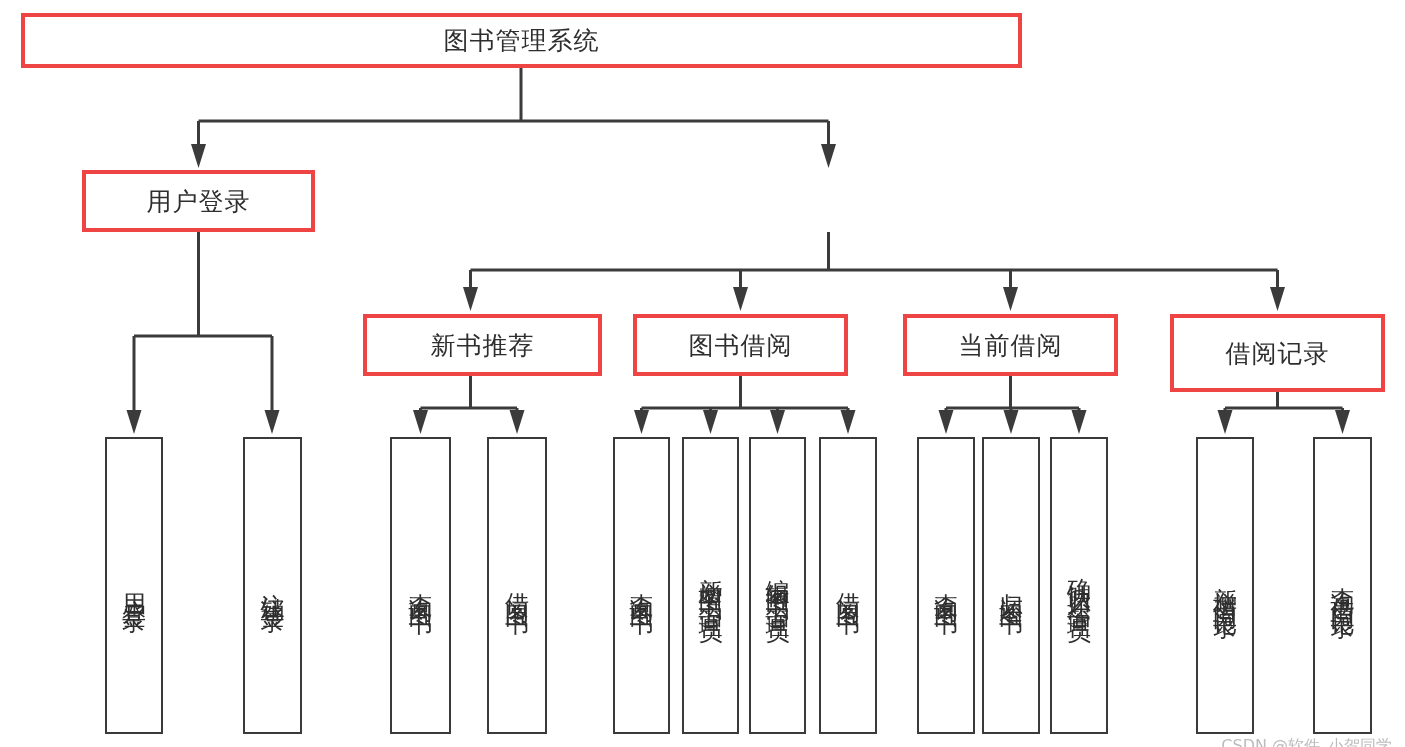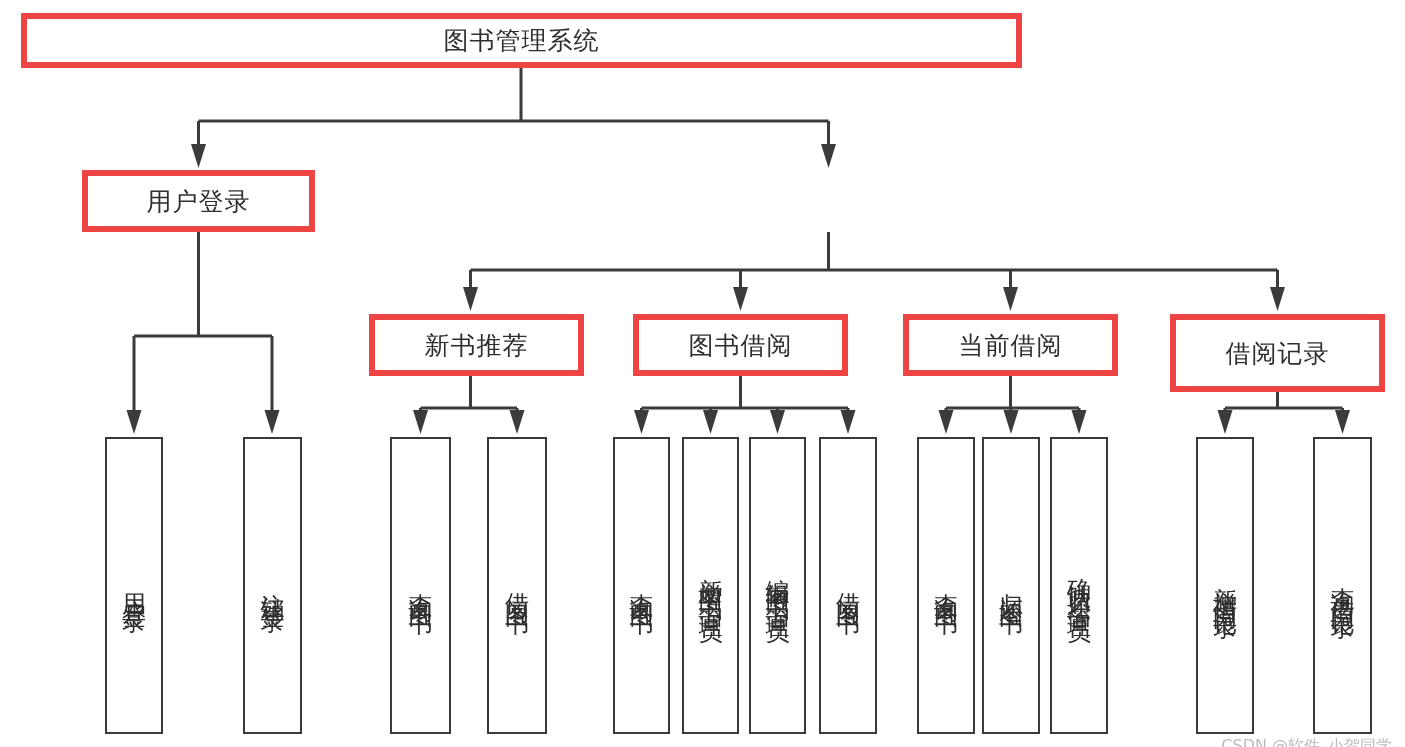--- a/index.html
+++ b/index.html
@@ -20,21 +20,21 @@
     position: absolute;
     box-sizing: border-box;
     background: #ffffff;
     display: flex;
     align-items: center;
     justify-content: center;
     color: #2e2e2e;
     text-align: center;
   }
   .hbox {
-    border: 6px solid #ef4444;
+    border: 4px solid #ef4444;
     font-size: 25px;
     letter-spacing: 1px;
     white-space: nowrap;
   }
   .vbox {
     border: 2px solid #3a3a3a;
     font-size: 24px;
     writing-mode: vertical-rl;
     text-orientation: mixed;
     letter-spacing: 6px;
@@ -87,21 +87,21 @@
       <polygon points="1071.5,410 1086.5,410 1079,434"></polygon>
       <polygon points="1217.5,410 1232.5,410 1225,434"></polygon>
       <polygon points="1335,410 1350,410 1342.5,434"></polygon>
     </g>
   </svg>
 
   <div class="node hbox" style="left:21px; top:13px; width:1001px; height:55px;">图书管理系统</div>
 
   <div class="node hbox" style="left:82px; top:170px; width:233px; height:62px;">用户登录</div>
 
-  <div class="node hbox" style="left:363px; top:314px; width:215px; height:62px;margin-left:6px;">新书推荐</div>
+  <div class="node hbox" style="left:363px; top:314px; width:239px; height:62px;">新书推荐</div>
   <div class="node hbox" style="left:903px; top:314px; width:215px; height:62px;">当前借阅</div>
   <div class="node hbox" style="left:633px; top:314px; width:215px; height:62px;">图书借阅</div>
   <div class="node hbox" style="left:1170px; top:314px; width:215px; height:78px;">借阅记录</div>
 
   <div class="node vbox" style="left:105px; top:437px; width:58px; height:297px;">用户登录</div>
   <div class="node vbox" style="left:243px; top:437px; width:59px; height:297px;">注销登录</div>
 
   <div class="node vbox" style="left:390px; top:437px; width:61px; height:297px;">查询图书</div>
   <div class="node vbox" style="left:487px; top:437px; width:60px; height:297px;">借阅图书</div>
 

